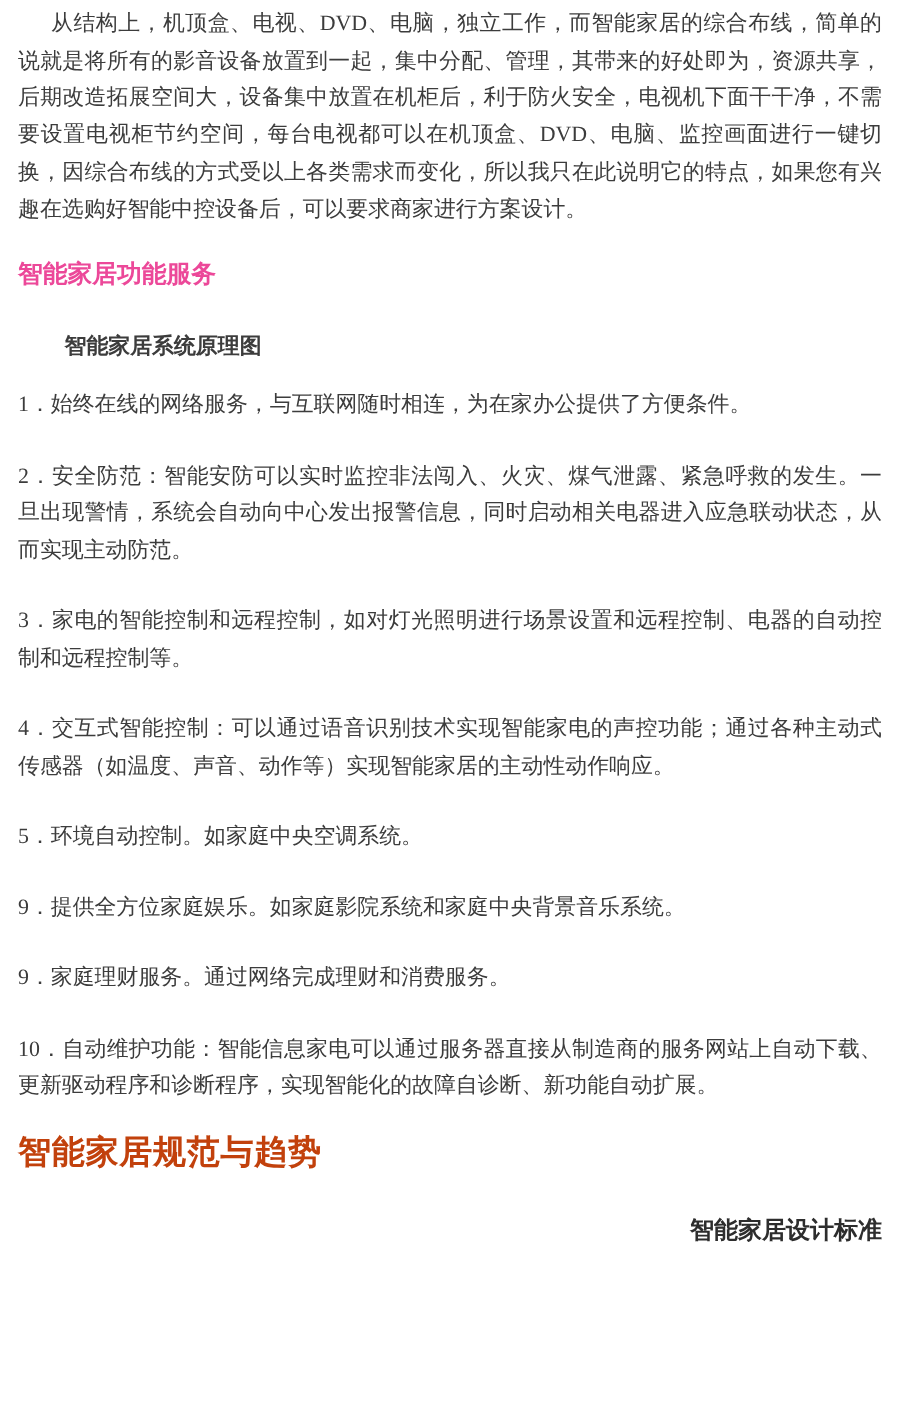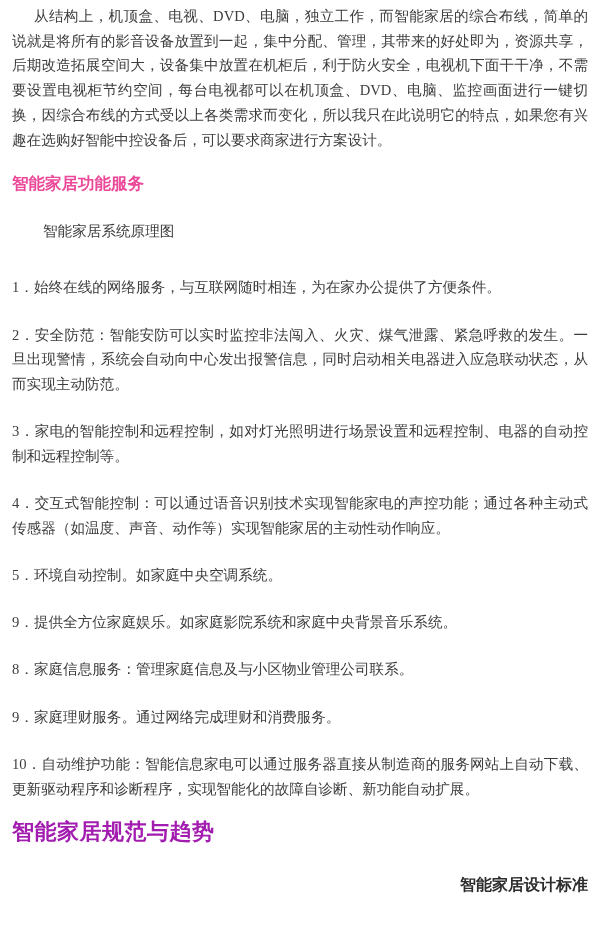--- a/index.html
+++ b/index.html
@@ -20,36 +20,37 @@
   .doc p {
     margin: 0 0 22.5px 0;
     text-align: justify;
     text-justify: inter-ideograph;
   }
   .doc p.first-indent {
     text-indent: 22px;
   }
   .doc p.caption {
     text-indent: 31px;
-    margin-bottom: 32px;
+    margin-bottom: 15px;
+    font-weight: bold;
   }
   .doc h3.sec-heading {
     font-family: "Liberation Sans", sans-serif;
     font-size: 16.5px;
     line-height: 24px;
     font-weight: 700;
     color: #ec4899;
     margin: -4px 0 24px 0;
   }
   .doc h2.big-heading {
     font-family: "Liberation Sans", sans-serif;
     font-size: 22px;
     line-height: 27.5px;
     font-weight: 700;
-    color: #a21caf;
+    color: #c2410c;
     margin: -6px 0 0 0;
     letter-spacing: 0.5px;
   }
   .doc h4.sub-heading {
     font-family: "Liberation Sans", sans-serif;
     font-size: 16px;
     line-height: 24px;
     font-weight: 700;
     color: #2d2d2d;
     margin: 28px 0 0 0;
@@ -66,21 +67,20 @@
   <h3 class="sec-heading">智能家居功能服务</h3>
 
   <p class="caption">智能家居系统原理图</p>
 
   <p>1．始终在线的网络服务，与互联网随时相连，为在家办公提供了方便条件。</p>
   <p>2．安全防范：智能安防可以实时监控非法闯入、火灾、煤气泄露、紧急呼救的发生。一旦出现警情，系统会自动向中心发出报警信息，同时启动相关电器进入应急联动状态，从而实现主动防范。</p>
   <p>3．家电的智能控制和远程控制，如对灯光照明进行场景设置和远程控制、电器的自动控制和远程控制等。</p>
   <p>4．交互式智能控制：可以通过语音识别技术实现智能家电的声控功能；通过各种主动式传感器（如温度、声音、动作等）实现智能家居的主动性动作响应。</p>
   <p>5．环境自动控制。如家庭中央空调系统。</p>
   <p>9．提供全方位家庭娱乐。如家庭影院系统和家庭中央背景音乐系统。</p>
-  <p>8．家庭信息服务：管理家庭信息及与小区物业管理公司联系。</p>
   <p>9．家庭理财服务。通过网络完成理财和消费服务。</p>
   <p>10．自动维护功能：智能信息家电可以通过服务器直接从制造商的服务网站上自动下载、更新驱动程序和诊断程序，实现智能化的故障自诊断、新功能自动扩展。</p>
 
   <h2 class="big-heading">智能家居规范与趋势</h2>
 
   <h4 class="sub-heading">智能家居设计标准</h4>
 
 </main>
 
 </body></html>

